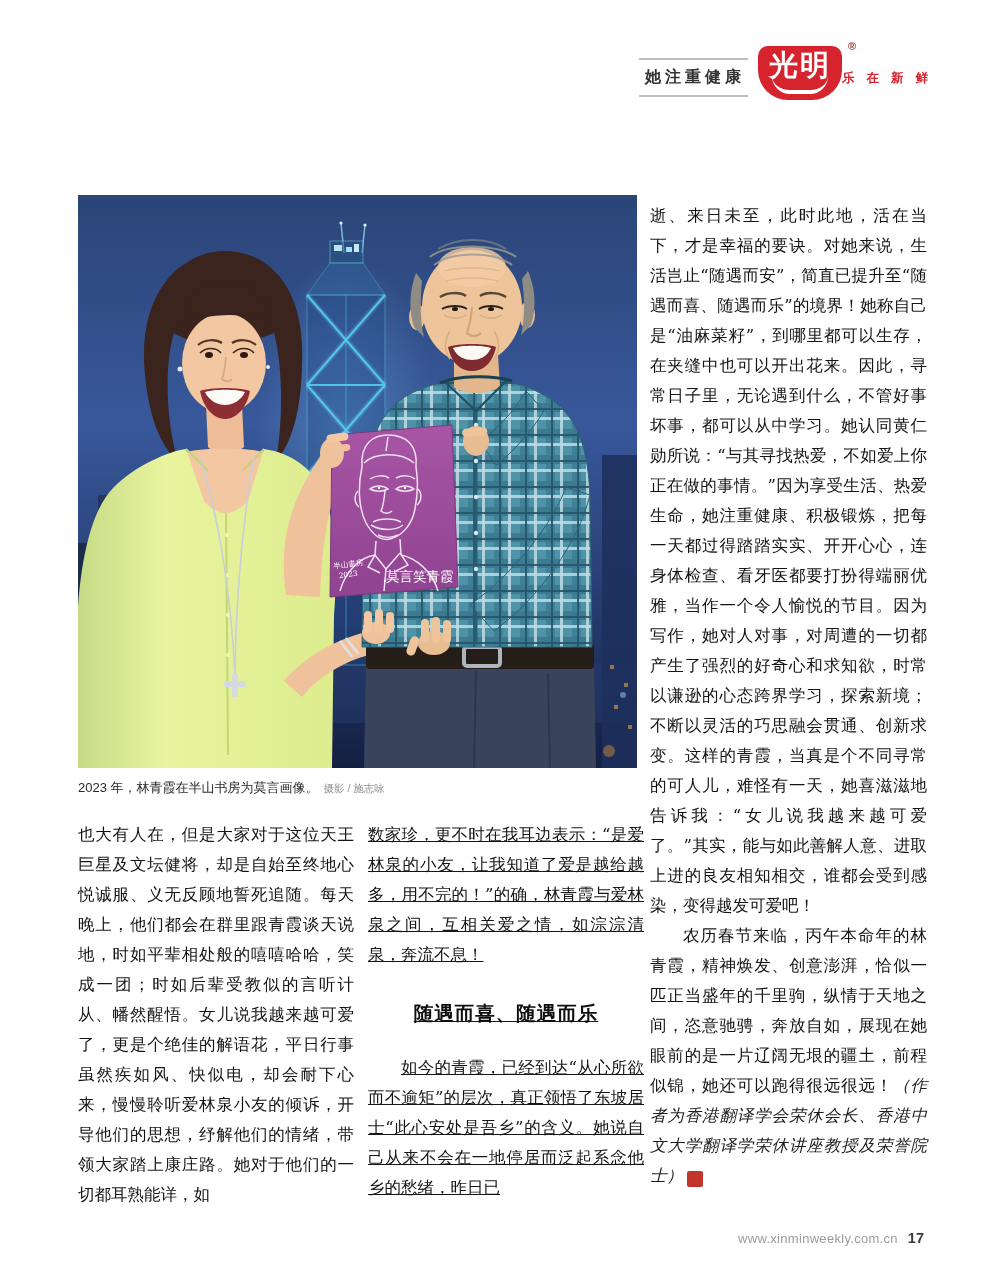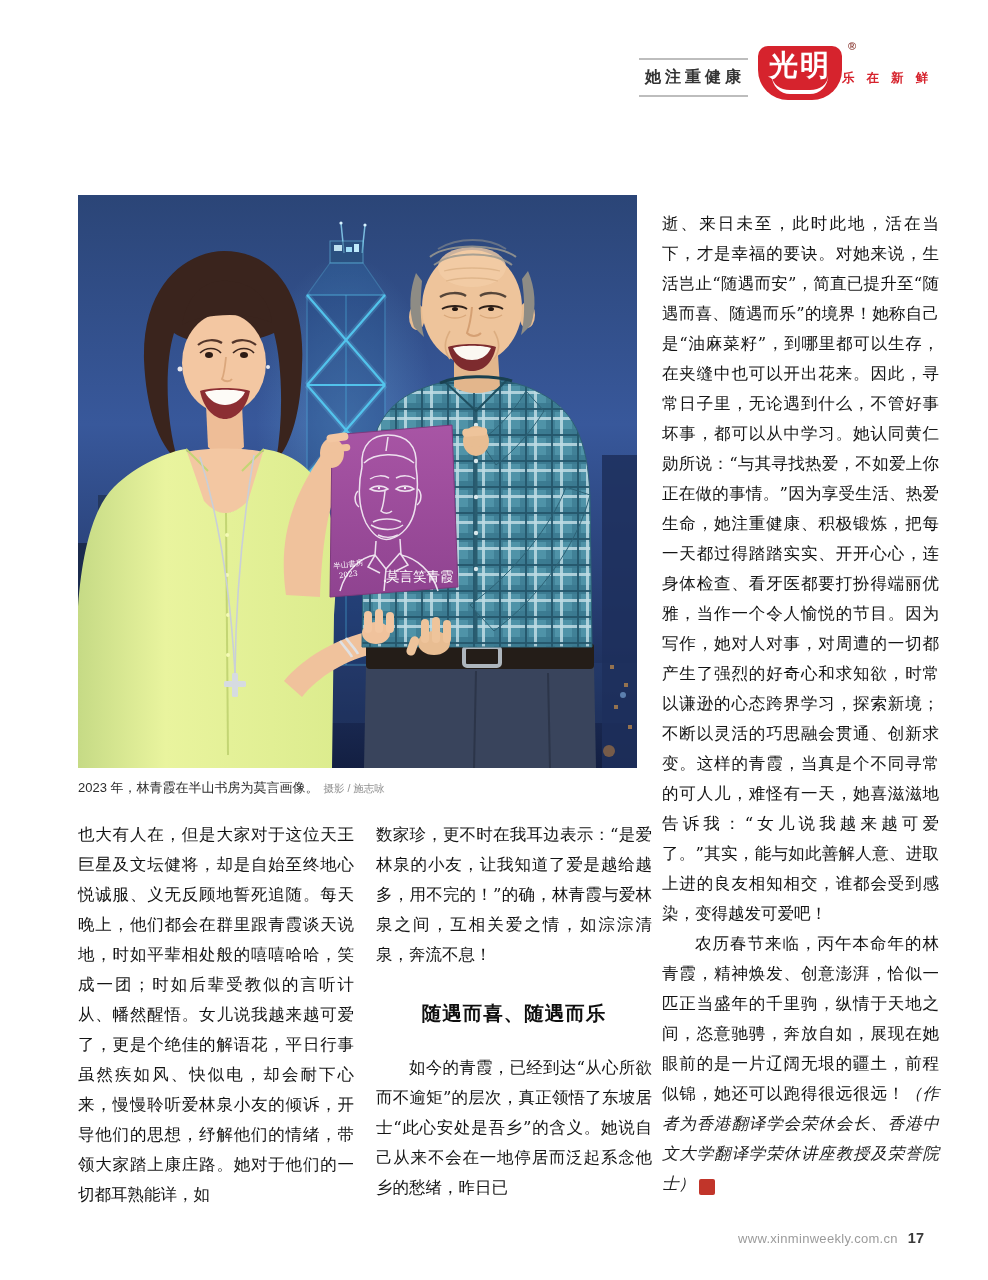--- a/index.html
+++ b/index.html
@@ -46,22 +46,22 @@
   .photo-wrap svg{display:block;}
   .caption{
     position:absolute;left:78px;top:779px;width:560px;
     font-family:"Liberation Sans","DejaVu Sans",sans-serif;
     font-size:13px;color:#2b2b2b;white-space:nowrap;
   }
   .caption .credit{font-size:10.5px;color:#8f8f8f;margin-left:5px;}
   
   .col{position:absolute;text-align:justify;}
   .col1{left:78px;top:820px;width:276px;}
-  .col2{left:376px;top:820px;width:276px;}
-  .col3{left:650px;top:209px;width:277px;margin-left:12px;}
+  .col2{left:368px;top:820px;width:276px;text-decoration:underline;}
+  .col3{left:650px;top:201px;width:277px;}
   .body-p{
     margin:0;font-size:16.5px;line-height:30px;color:#141414;
     text-align:justify;text-justify:inter-character;
   }
   .indent{text-indent:2em;}
   .kai{font-style:italic;color:#1d1d1d;}
   .section-heading{
     margin:30px 0 26px 0;text-align:center;text-indent:0;
     font-family:"Liberation Sans","DejaVu Sans",sans-serif;
     font-weight:bold;font-size:19.5px;letter-spacing:1px;color:#0e0e0e;

